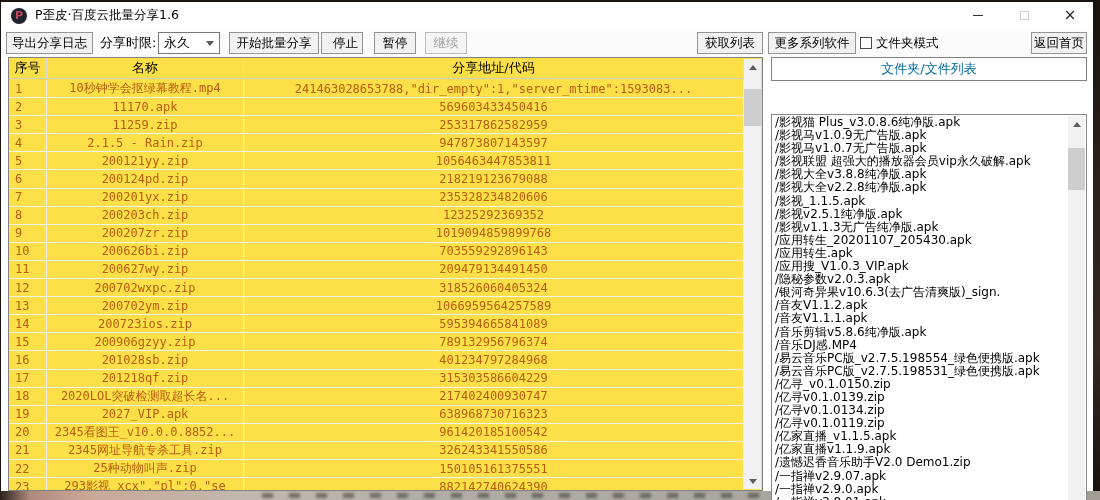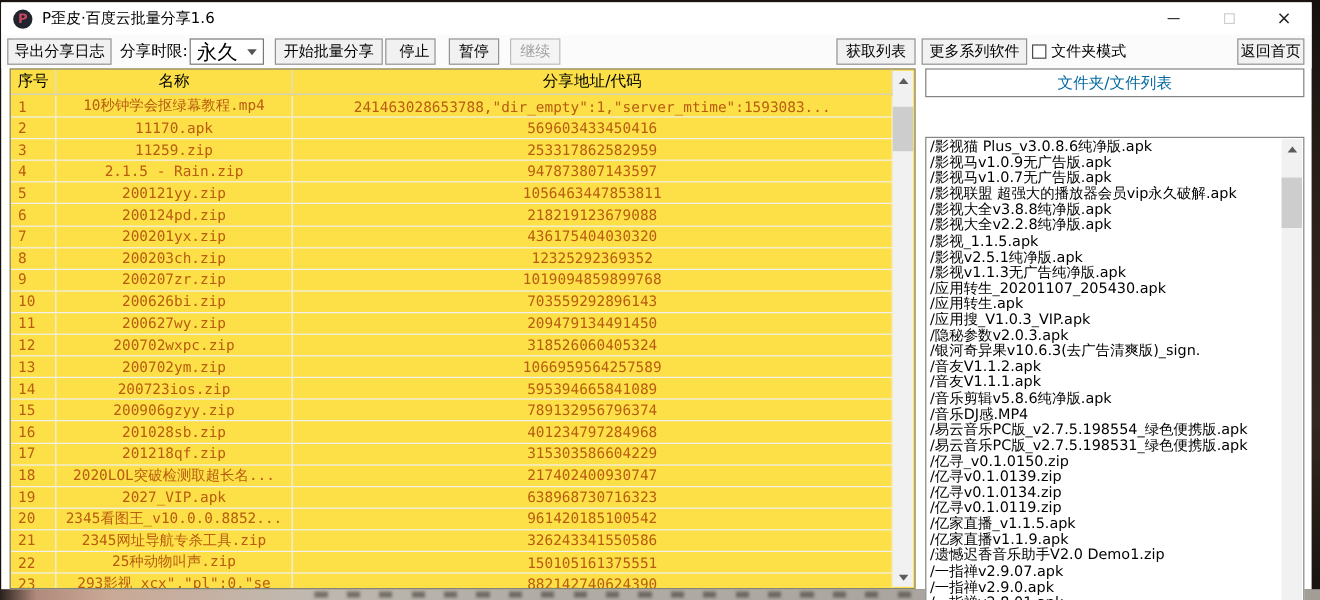--- a/index.html
+++ b/index.html
@@ -34,21 +34,21 @@
 
   
   .toolbar{position:absolute;left:0;top:27px;width:100%;height:28px;background:#fbfbfb;}
   .btn{position:absolute;top:3px;height:22px;background:#f1f1f1;border:1px solid #949494;
     font-size:12.5px;color:#000;display:flex;align-items:center;justify-content:center;
     padding:0 4px;white-space:nowrap;}
   .btn.disabled{color:#a3a3a3;border-color:#bdbdbd;background:#f4f4f4;}
   .tlabel{position:absolute;top:3px;height:22px;display:flex;align-items:center;
     font-size:13px;color:#000;white-space:nowrap;}
   .select{position:absolute;top:3px;height:22px;background:#fff;border:1px solid #787878;
-    display:flex;align-items:center;font-size:17px;color:#000;padding-left:5px;}
+    display:flex;align-items:center;font-size:13px;color:#000;padding-left:5px;}
   .select .chev{position:absolute;right:5px;width:0;height:0;
     border-left:4px solid transparent;border-right:4px solid transparent;border-top:5px solid #555;}
   .checkwrap{position:absolute;top:3px;height:22px;display:flex;align-items:center;}
   .checkbox{width:12px;height:12px;border:1px solid #4a4a4a;background:#fff;margin-right:4px;}
   .checklabel{font-size:12.5px;color:#000;white-space:nowrap;}
 
   
   .share-table{position:absolute;left:7px;top:55px;width:755px;height:434px;
     border:1px solid #828282;background:#fde047;overflow:hidden;}
   .thead{display:flex;height:21px;border-bottom:1px solid #cfcfcf;}
@@ -164,21 +164,21 @@
           <div class="td c-addr">1056463447853811</div>
         </div>
         <div class="tr">
           <div class="td c-seq">6</div>
           <div class="td c-name">200124pd.zip</div>
           <div class="td c-addr">218219123679088</div>
         </div>
         <div class="tr">
           <div class="td c-seq">7</div>
           <div class="td c-name">200201yx.zip</div>
-          <div class="td c-addr">436175404030320</div>
+          <div class="td c-addr">235328234820606</div>
         </div>
         <div class="tr">
           <div class="td c-seq">8</div>
           <div class="td c-name">200203ch.zip</div>
           <div class="td c-addr">12325292369352</div>
         </div>
         <div class="tr">
           <div class="td c-seq">9</div>
           <div class="td c-name">200207zr.zip</div>
           <div class="td c-addr">1019094859899768</div>

